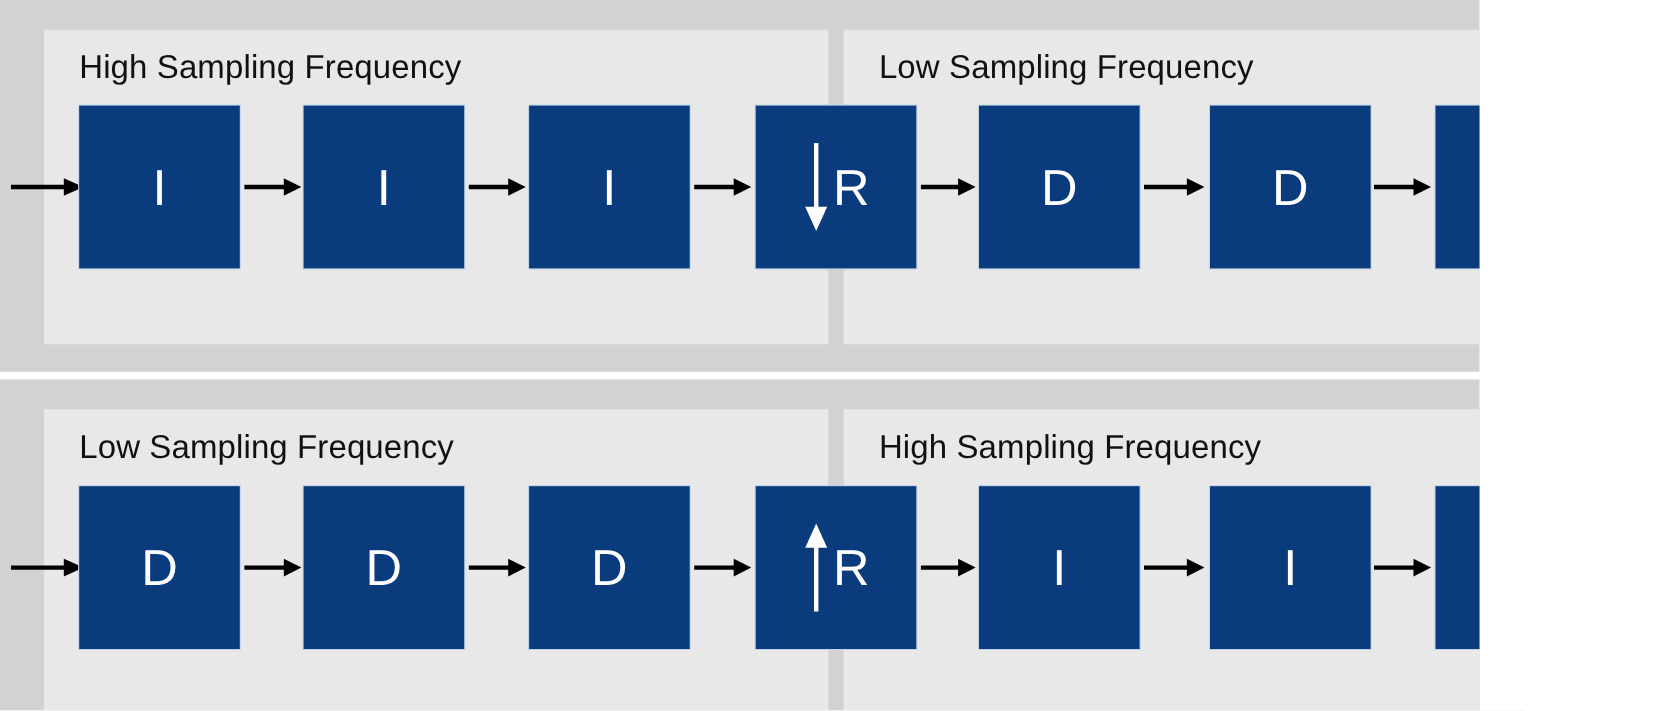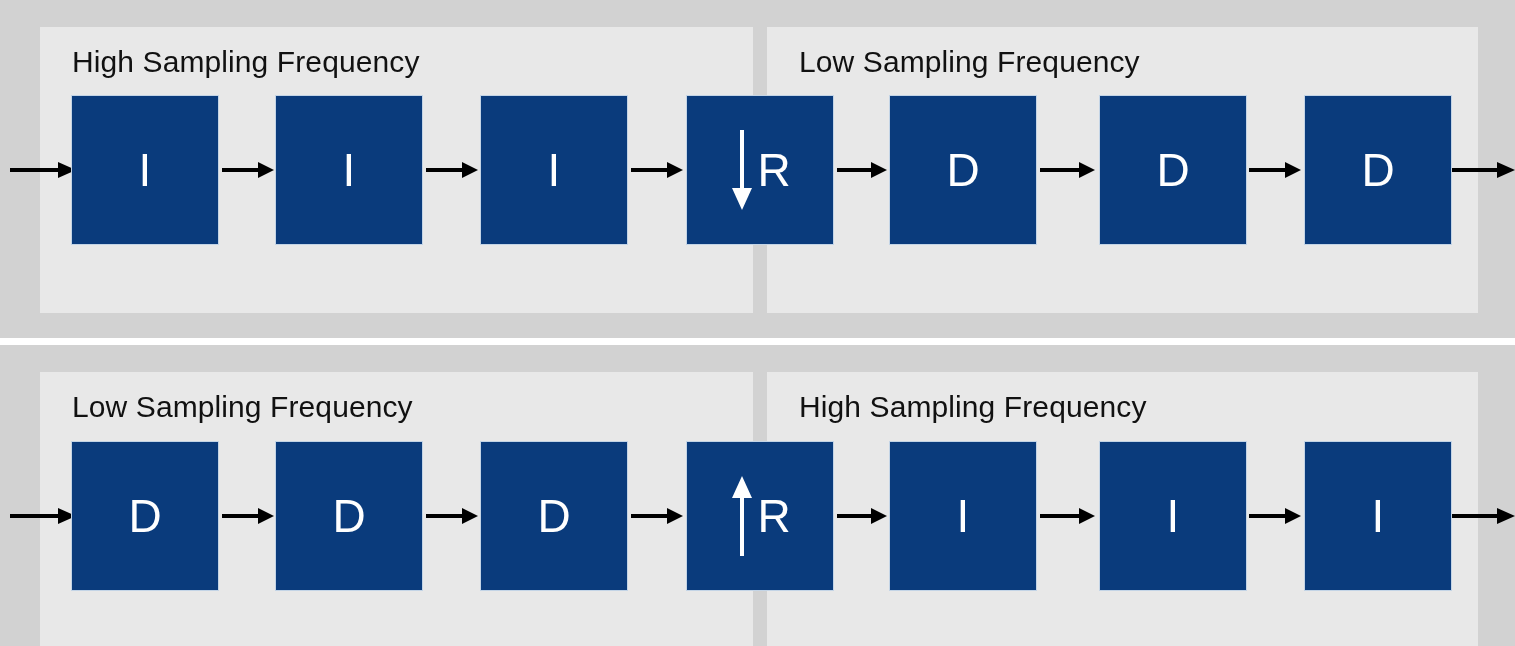--- a/index.html
+++ b/index.html
@@ -6,21 +6,21 @@
   html, body {
     margin: 0;
     padding: 0;
     background: #ffffff;
   }
   body {
     font-family: "Liberation Sans", sans-serif;
   }
   .canvas {
     position: relative;
-    width: 1515px;
+    width: 1345px;
     height: 646px;
     background: #ffffff;
     overflow: hidden;
   }
 
   
   .band {
     position: absolute;
     left: 0;
     width: 1515px;

